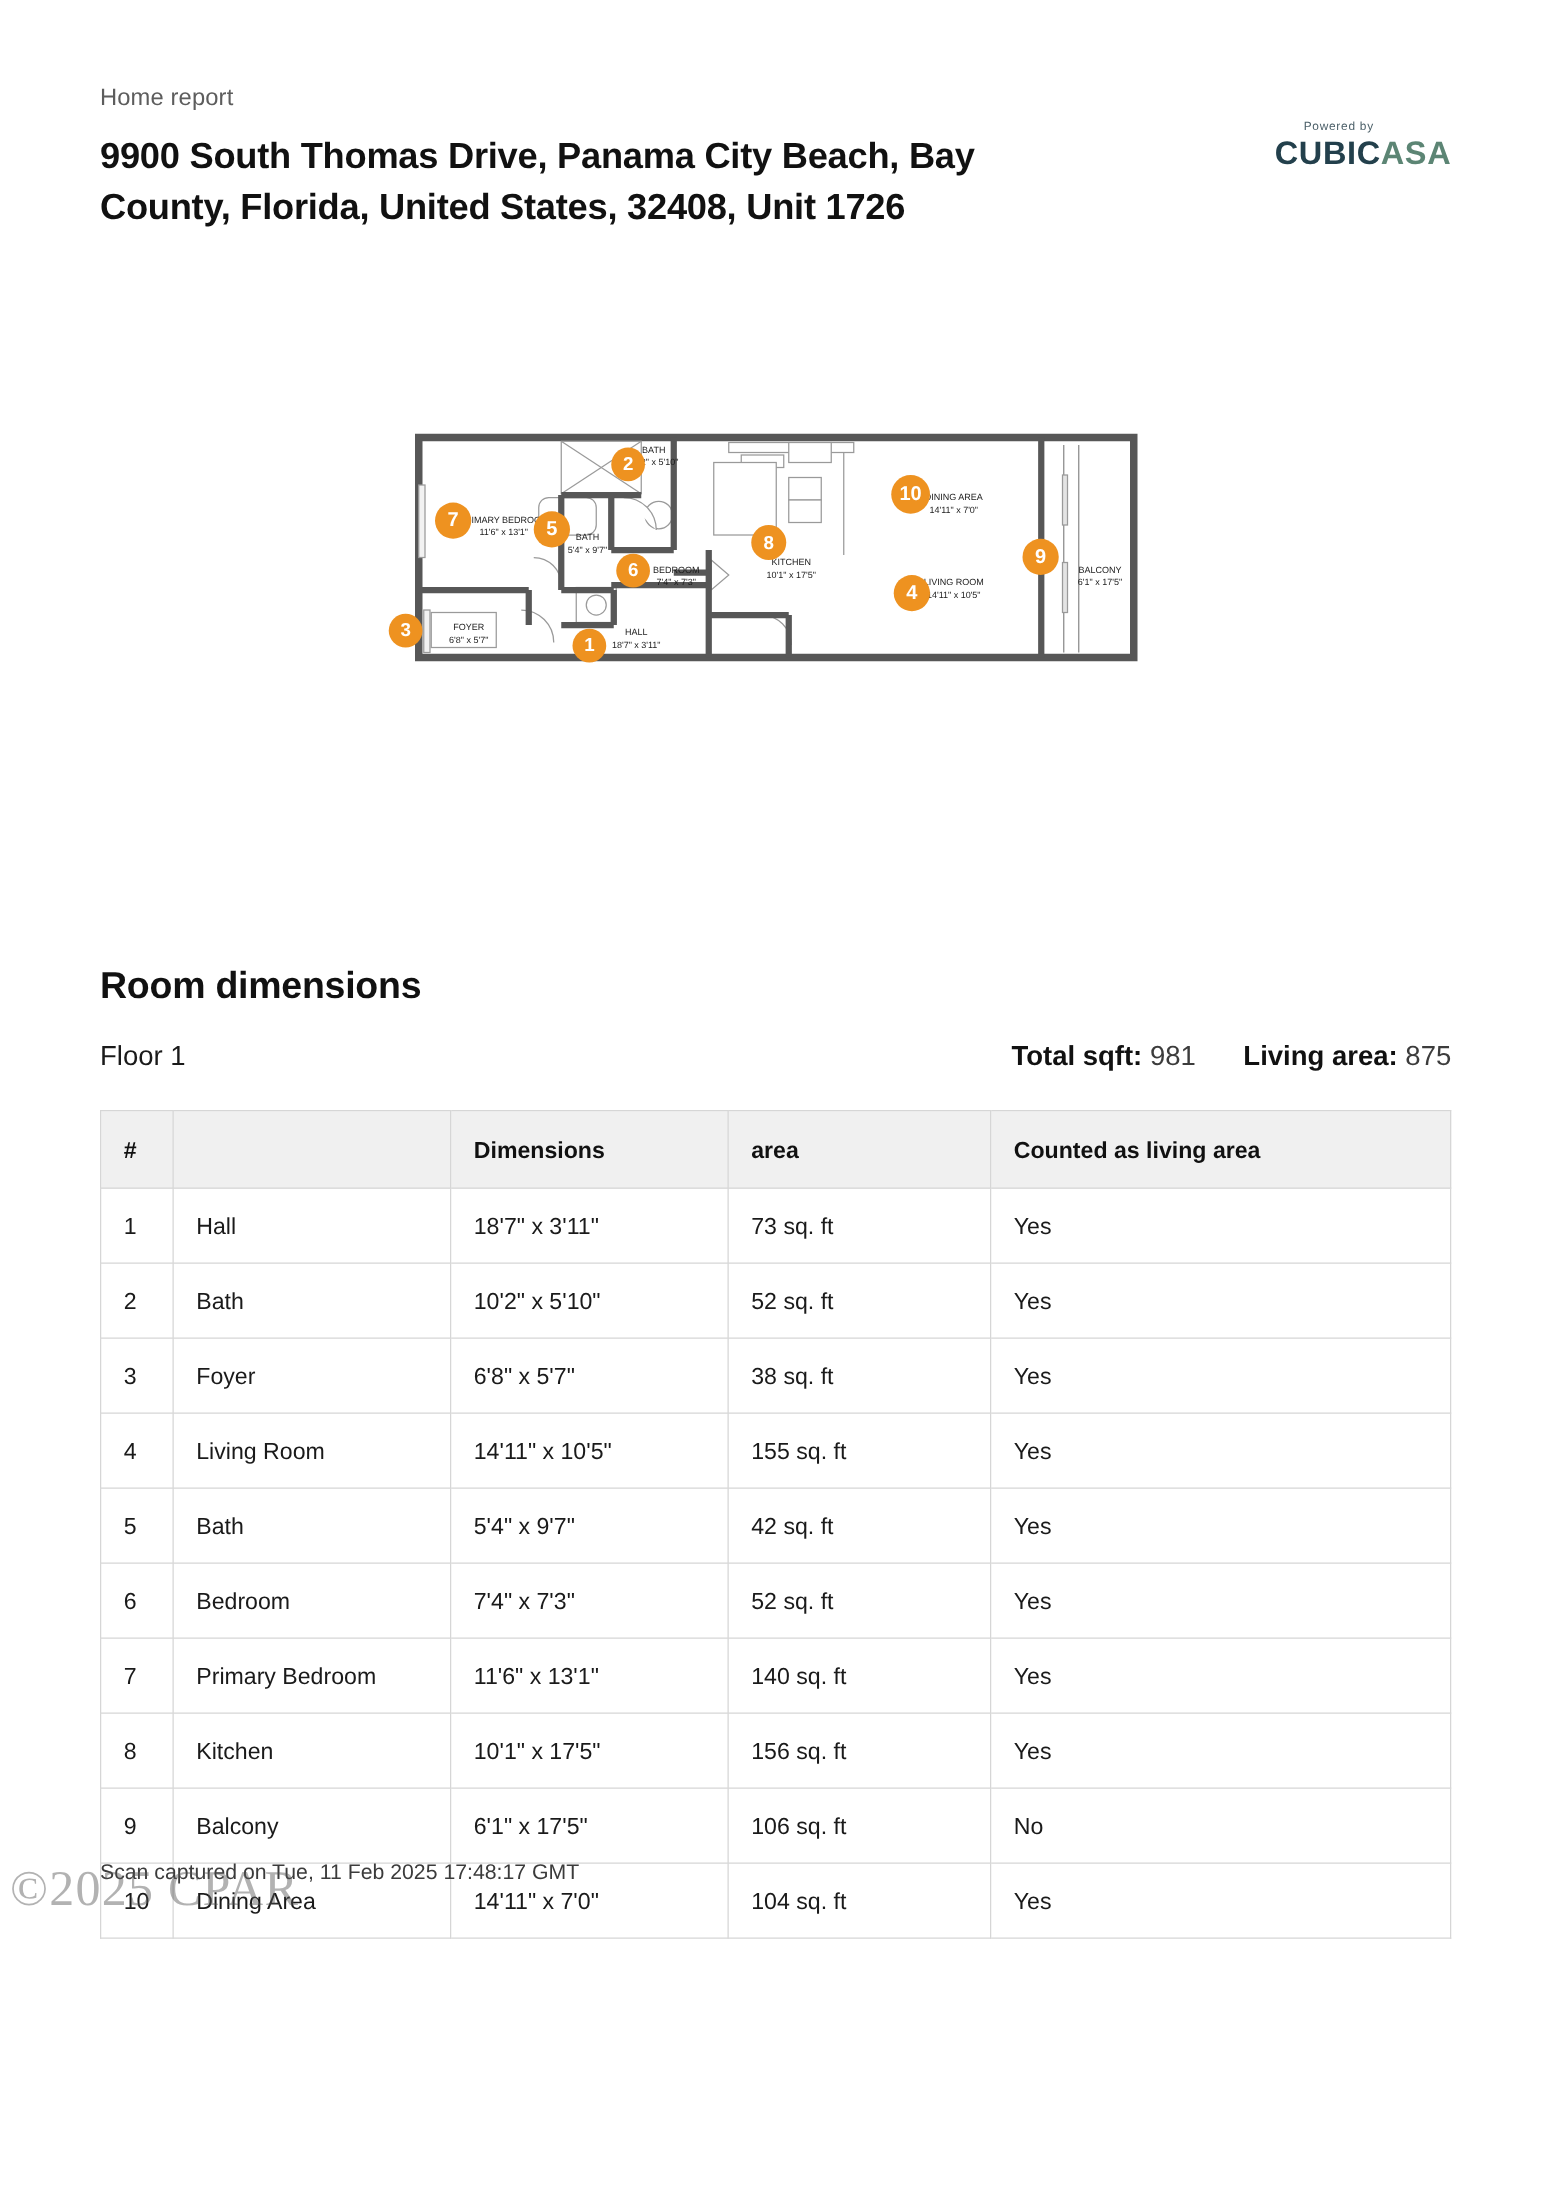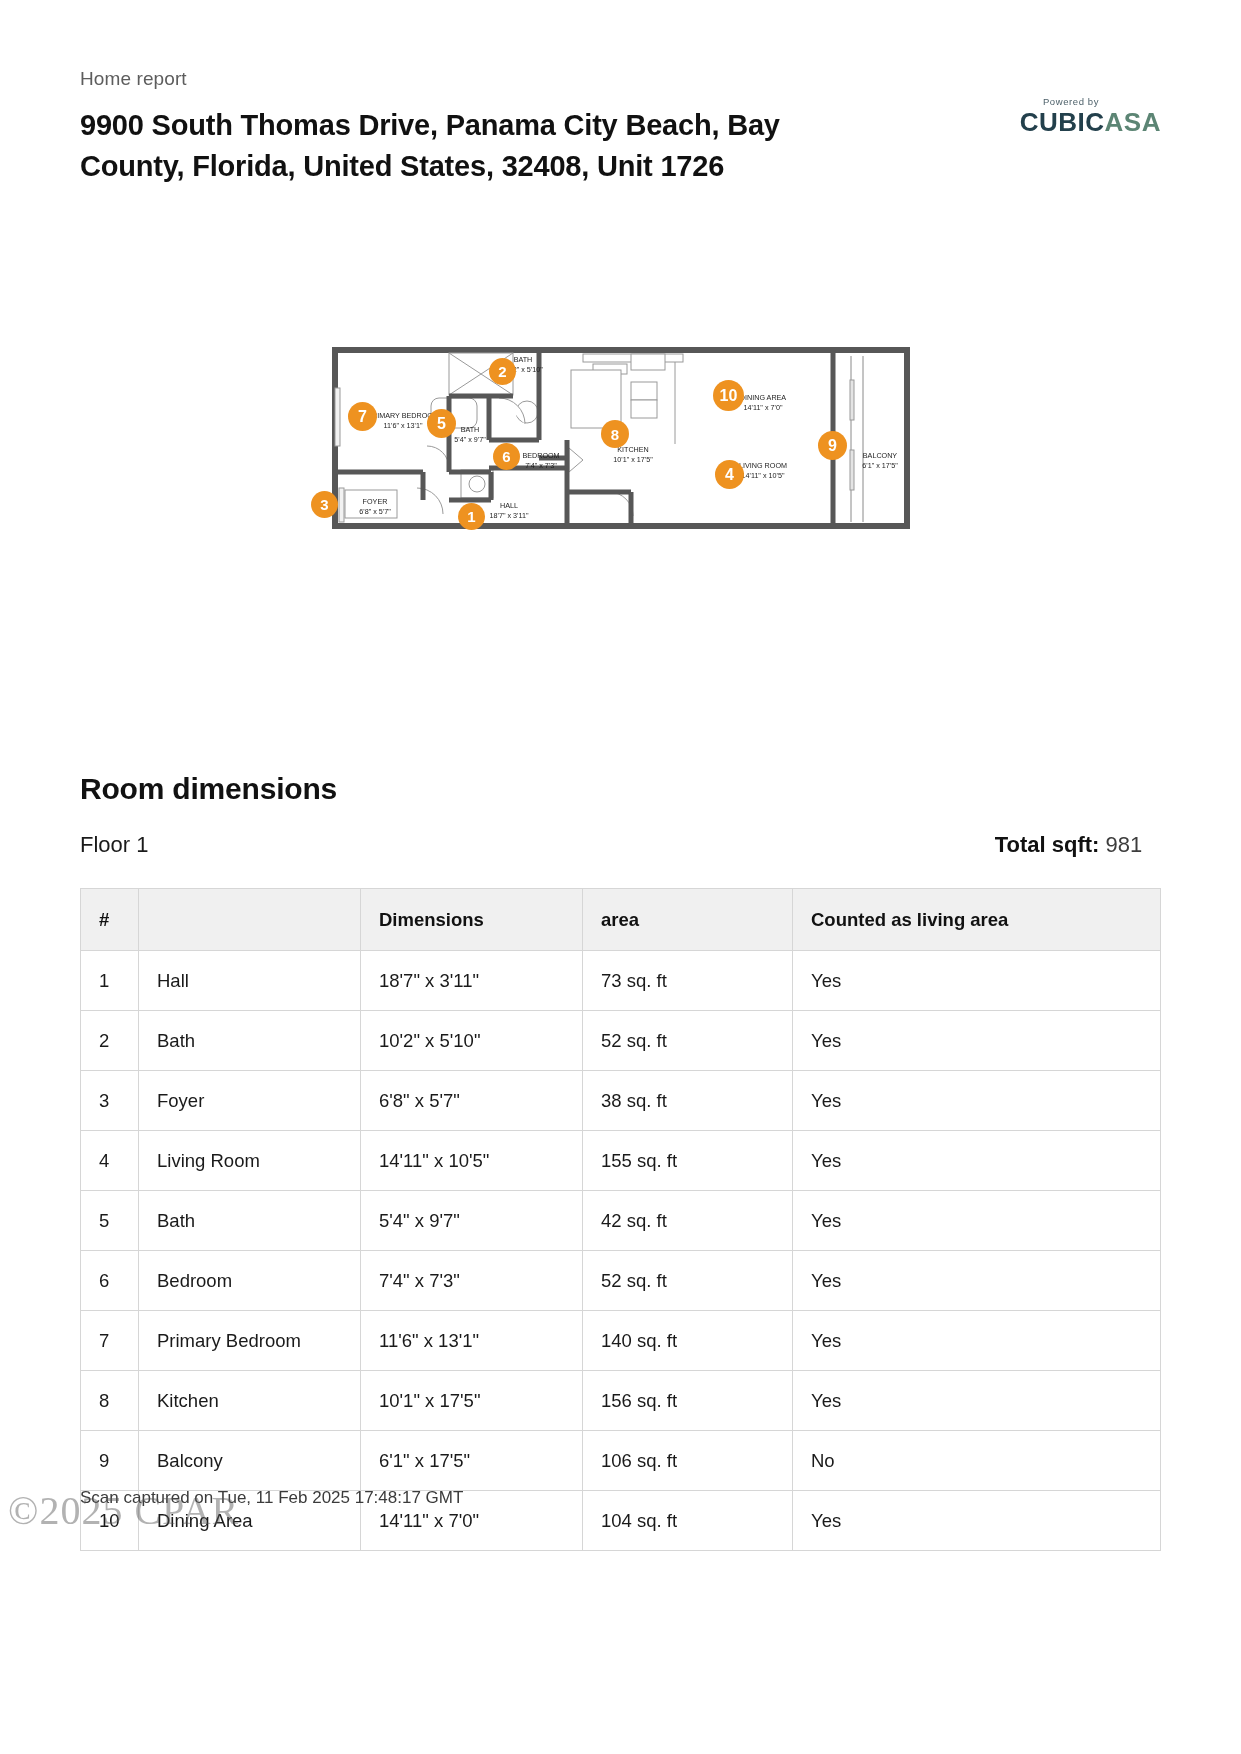--- a/index.html
+++ b/index.html
@@ -112,21 +112,21 @@
     left: 80px;
     right: 80px;
     top: 832px;
     display: flex;
     align-items: baseline;
     justify-content: space-between;
     font-size: 22px;
     gap: 17px;
   }
   .floor-label { color: #1a1a1a; }
-  .floor-stats { display: flex; gap: 38px; flex-direction: column; }
+  .floor-stats { display: flex; gap: 38px; }
   .stat { font-weight: 700; color: #111111; }
   .stat .num { font-weight: 400; color: #3c3c3c; }
 
   
   .tbl-wrap {
     position: absolute;
     left: 80px;
     top: 888px;
     width: 1081px;
   }

